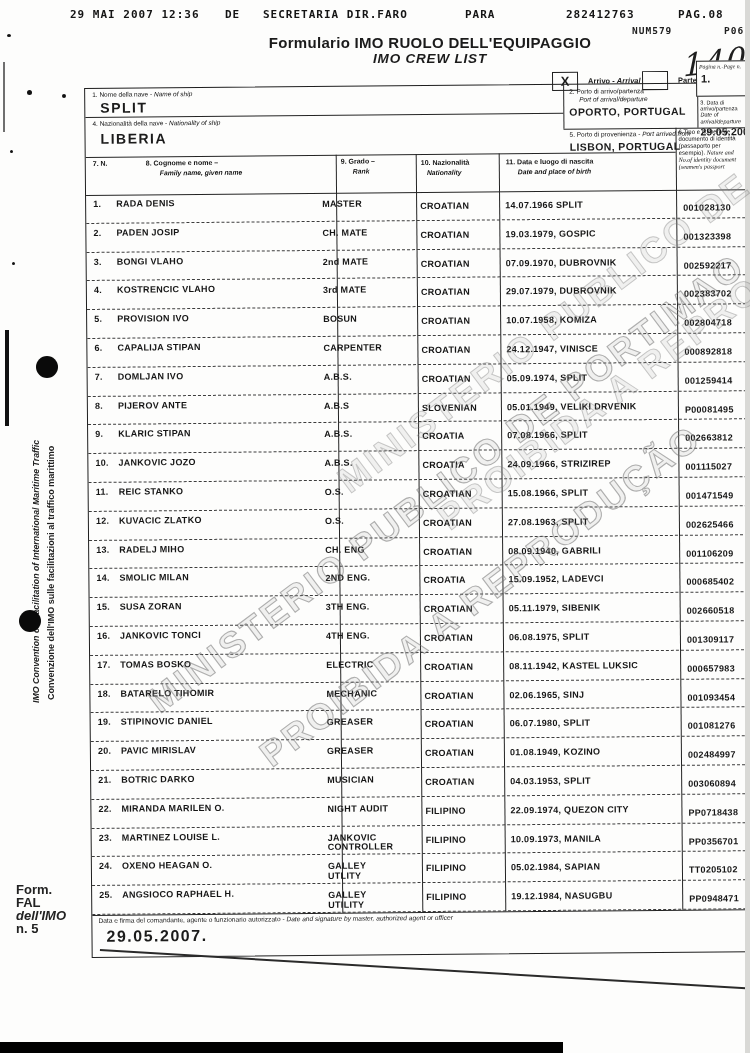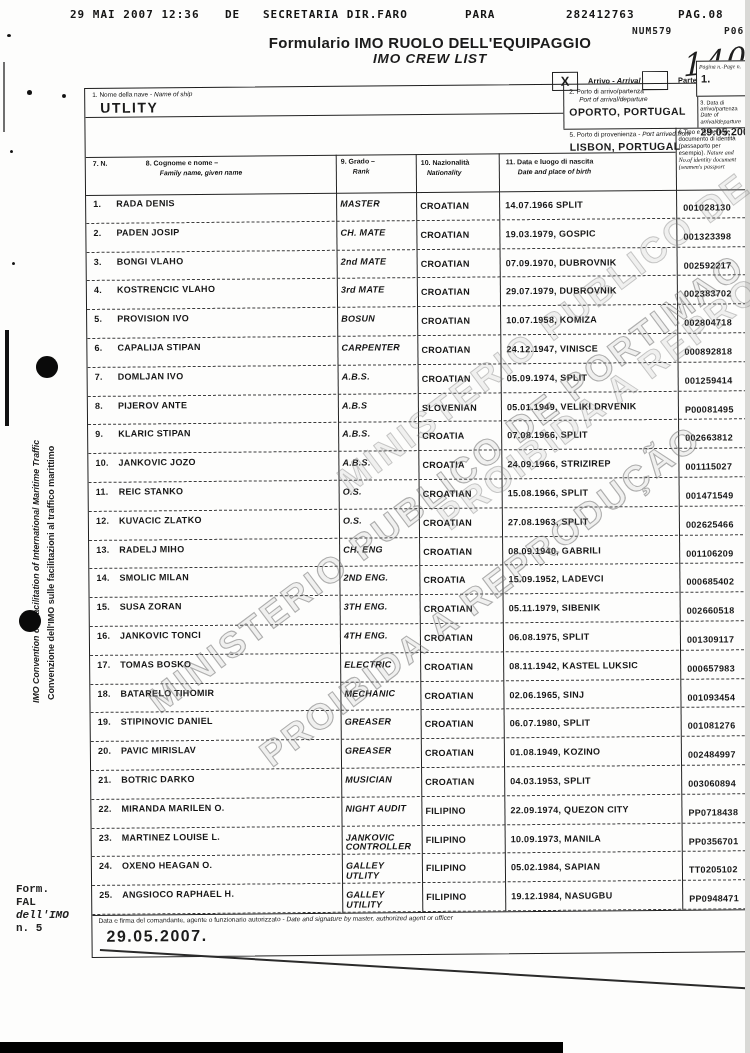--- a/index.html
+++ b/index.html
@@ -43,35 +43,35 @@
 
   
   .hdr{position:absolute;left:0;top:68px;width:664px;height:38px;}
   .hdr .h{position:absolute;font-size:7px;font-weight:bold;white-space:nowrap;color:#111;}
   .hdr .hi{font-style:italic;font-weight:bold;font-size:6.8px;}
   .rows{position:absolute;left:0;top:106px;width:664px;}
   .trow{position:relative;height:28.8px;border-bottom:1.1px dashed #3c3c3c;box-sizing:border-box;}
   .trow .cell{position:absolute;font-weight:bold;font-size:9px;letter-spacing:.3px;white-space:nowrap;color:#151515;}
   .c-no{left:7px;top:4px;font-size:9.5px;}
   .c-name{left:30px;top:4px;font-size:9.5px;}
-  .c-rank{left:254px;top:7px;width:72px;white-space:normal!important;line-height:9.5px;font-size:8.8px;font-style:italic;}
+  .c-rank{left:236px;top:7px;width:72px;white-space:normal!important;line-height:9.5px;font-size:8.8px;}
   .c-nat{left:334px;top:9px;}
   .c-birth{left:419px;top:9px;font-size:8.8px;}
   .c-doc{left:597px;top:13px;letter-spacing:.6px;}
 
   .ftr{position:absolute;left:0;top:826px;width:664px;height:42px;}
   .ftr .flbl{position:absolute;left:6px;top:2px;font-size:6.6px;white-space:nowrap;}
   .ftr .fdate{position:absolute;left:14px;top:13px;font-size:16px;font-weight:bold;letter-spacing:1.5px;}
 
   .col6{position:absolute;left:591px;top:44px;width:73px;height:62px;box-sizing:border-box;padding:1px 2px;
         font-size:6px;line-height:7px;color:#111;}
   .col6 .en{font-style:italic;font-family:"Liberation Serif",serif;}
 
   
-  .formref{position:absolute;left:16px;top:883px;font-size:11px;font-weight:bold;line-height:13px;color:#222;font-family:Liberation Mono, monospace;}
+  .formref{position:absolute;left:16px;top:883px;font-size:13px;font-weight:bold;line-height:13px;color:#222;}
   .vwrap{position:absolute;}
   .vtxt{position:absolute;white-space:nowrap;transform:rotate(-90deg);transform-origin:0 0;
         font-size:9px;font-weight:bold;color:#222;}
   .vtxt.en{font-style:italic;font-weight:bold;font-size:8.8px;}
   .punch{position:absolute;width:22px;height:22px;border-radius:50%;background:#0a0a0a;}
 
   
   .wm{position:absolute;white-space:nowrap;font-size:36px;font-weight:bold;letter-spacing:3px;
       transform:rotate(-37deg);transform-origin:0 0;color:rgba(125,125,125,0.10);
       -webkit-text-stroke:1.1px rgba(115,115,115,0.55);z-index:5;pointer-events:none;
@@ -130,23 +130,27 @@
       <div class="ln hln" style="top:826px;left:0;width:662px"></div>
       <div class="ln vln" style="left:478px;top:0;height:44px"></div>
       <div class="ln vln" style="left:612px;top:0;height:44px"></div>
       <div class="ln vln" style="left:590px;top:44px;height:782px"></div>
       <div class="ln vln" style="left:250px;top:68px;height:758px"></div>
       <div class="ln vln" style="left:330px;top:68px;height:758px"></div>
       <div class="ln vln" style="left:413px;top:68px;height:758px"></div>
 
       <div class="cell-abs" style="left:7px;top:2px">
         <div class="lbl"><span>1.   Nome della nave - </span><i>Name of ship</i></div>
-        <div class="bigval" style="margin:1px 0 0 8px">UTLITY</div>
-      </div>
-
+        <div class="bigval" style="margin:1px 0 0 8px">SPLIT</div>
+      </div>
+
+      <div class="cell-abs" style="left:7px;top:31px">
+        <div class="lbl"><span>4.   Nazionalità della nave - </span><i>Nationality of ship</i></div>
+        <div class="bigval" style="margin:3px 0 0 8px">LIBERIA</div>
+      </div>
 
       <div class="cell-abs" style="left:484px;top:3px">
         <div class="lbl">2.   Porto di arrivo/partenza</div>
         <div class="lbl"><i style="margin-left:10px">Port of arrival/departure</i></div>
         <div class="midval" style="margin-top:3px">OPORTO, PORTUGAL</div>
       </div>
 
       <div class="cell-abs" style="left:615px;top:16px;width:49px">
         <div class="lbl" style="font-size:5.6px;white-space:normal;line-height:6.2px">3.  Data di arrivo/partenza</div>
         <div class="lbl" style="font-size:5.6px;white-space:normal;line-height:6.2px"><i>Date of arrival/departure</i></div>

